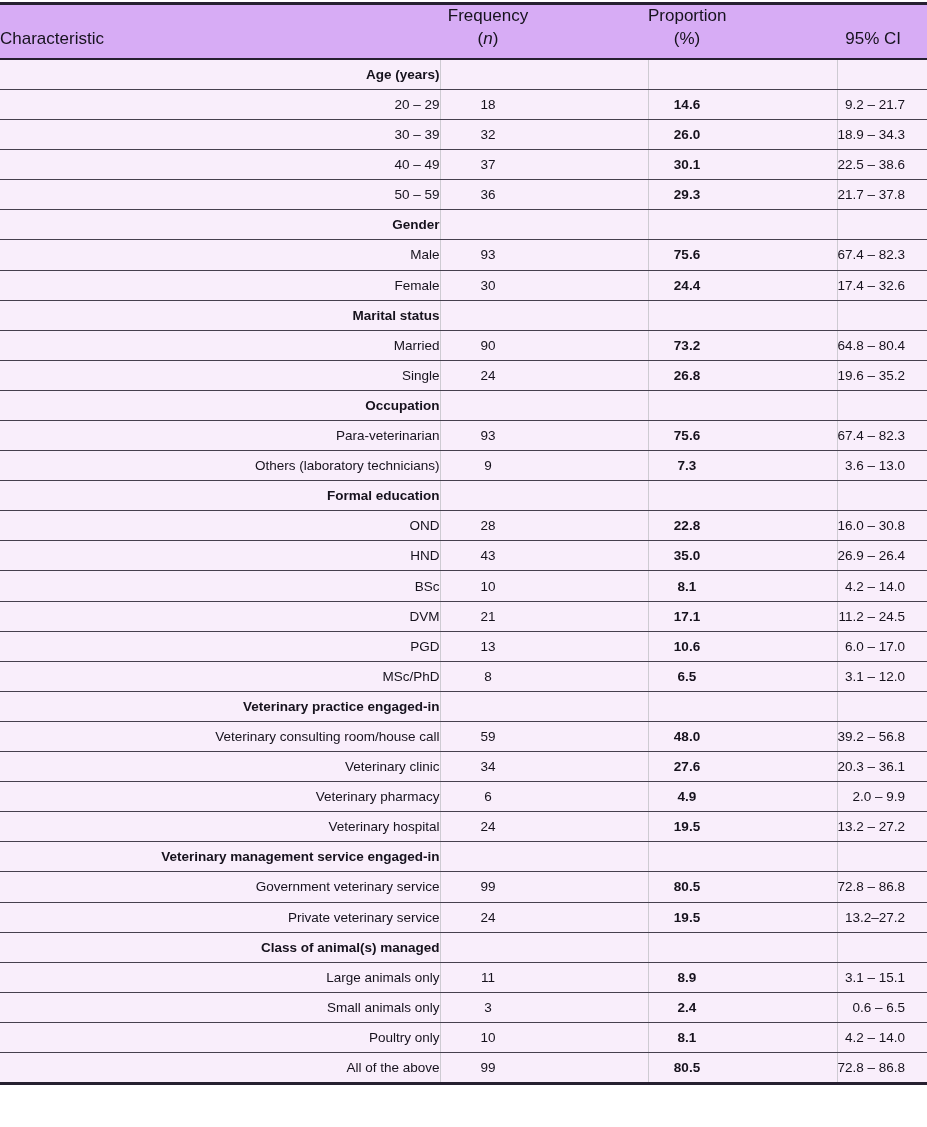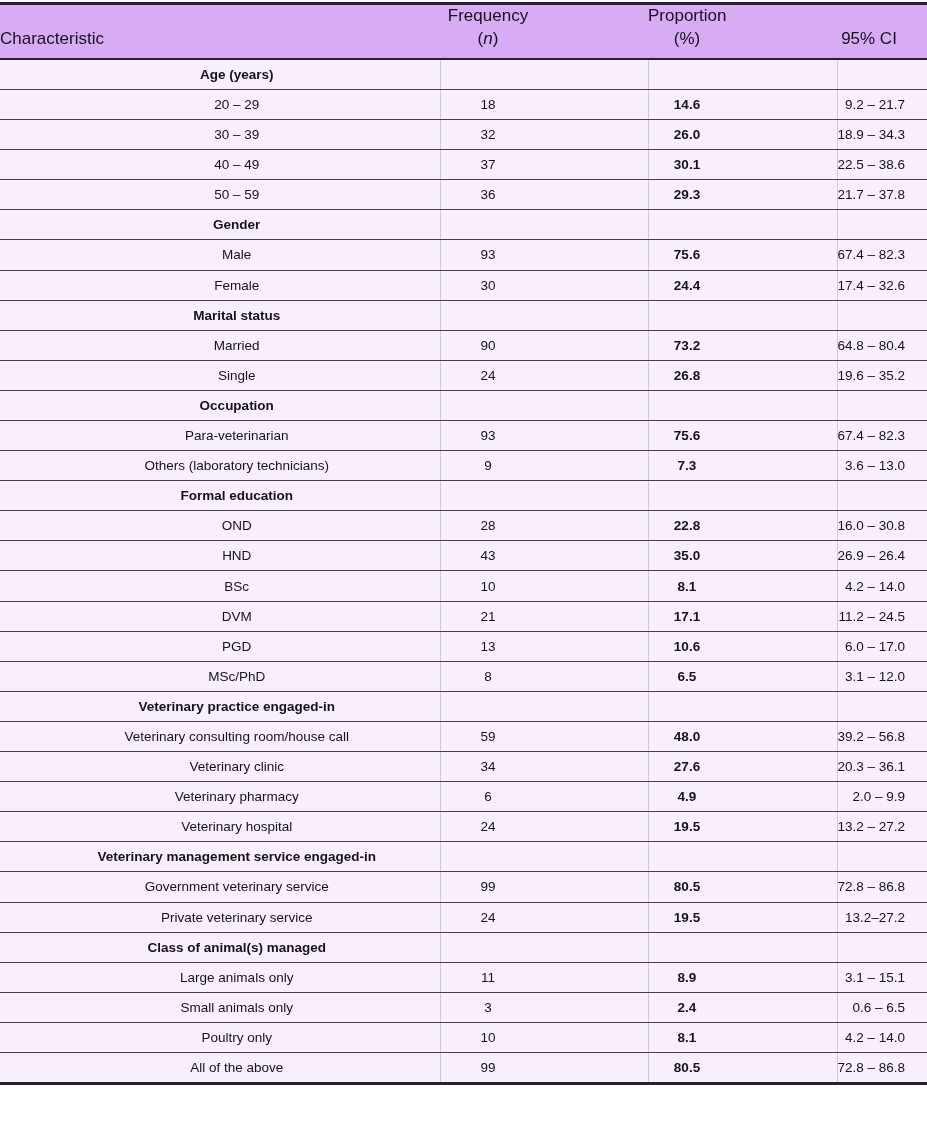--- a/index.html
+++ b/index.html
@@ -35,33 +35,33 @@
     height: 44px;
     vertical-align: bottom;
     padding: 0 0 7px 0;
     font-weight: 400;
     font-size: 17px;
     line-height: 1.35;
   }
   th.col-char { text-align: left;  }
   th.col-freq { text-align: center; padding-right: 112px; }
   th.col-prop { text-align: center; padding-right: 111px; }
-  th.col-ci   { padding-right: 26px; }
+  th.col-ci   { text-align: right; padding-right: 26px; }
 
   tbody td {
     background: var(--row-bg, #f9eefb);
     border-bottom: 1.5px solid var(--row-rule, #46404e);
     height: 29.1px;
     font-size: 13.5px;
     padding: 0;
     vertical-align: middle;
     overflow: hidden;
     white-space: nowrap;
   }
-  td.c1 { text-align: center;  padding-left: 34px; }
+  td.c1 { text-align: right;  padding-left: 34px; }
   td.c2 { text-align: center; padding-right: 112px; }
   td.c3 { text-align: center; padding-right: 111px; font-weight: bold; }
   td.c4 { text-align: right; padding-right: 22px; margin-top: 12px; }
   td.c2, td.c3, td.c4 { border-left: 1px solid rgba(104, 92, 116, 0.32); }
 
   tr.section-row td { font-weight: 700; }
   tbody tr:last-child td { border-bottom: 3px solid var(--rule-dark, #262030); }
 
   .ital { font-style: italic; }
 </style>

